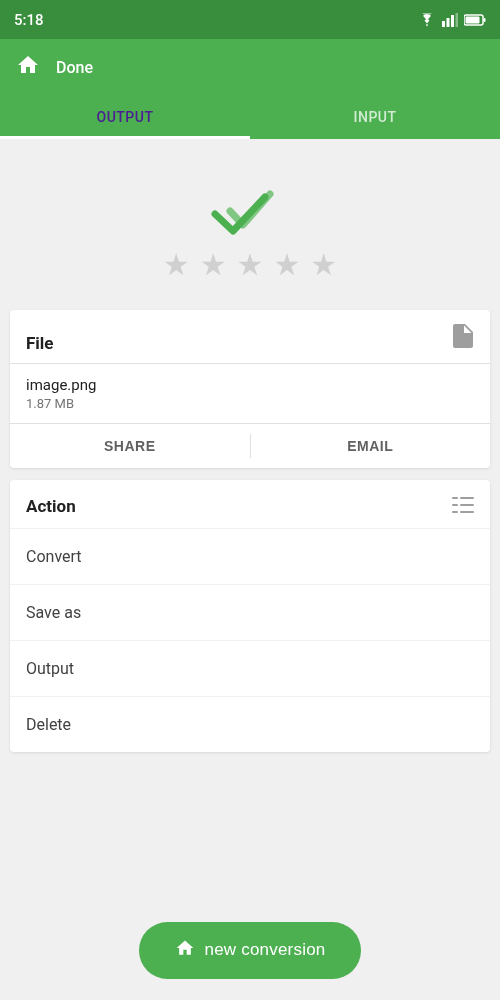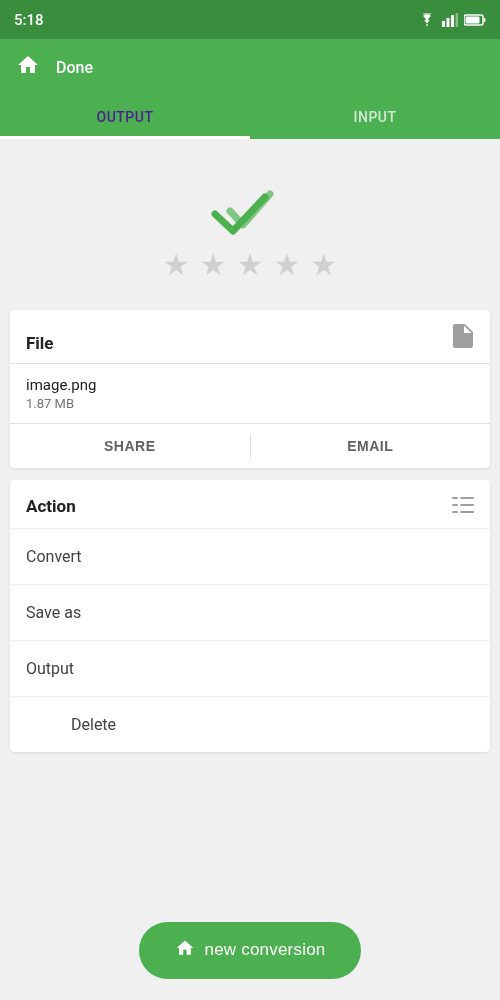--- a/index.html
+++ b/index.html
@@ -199,21 +199,20 @@
 
     .action-item {
       padding: 18px 16px;
       font-size: 16px;
       color: #424242;
       border-bottom: 1px solid #f0f0f0;
       cursor: pointer;
     }
     .action-item:last-child {
       border-bottom: none;
-      margin-left: 45px;
     }
 
     
     #bottom-area {
       position: fixed;
       bottom: 0;
       width: 500px;
       height: 100px;
       background: #f0f0f0;
       display: flex;

